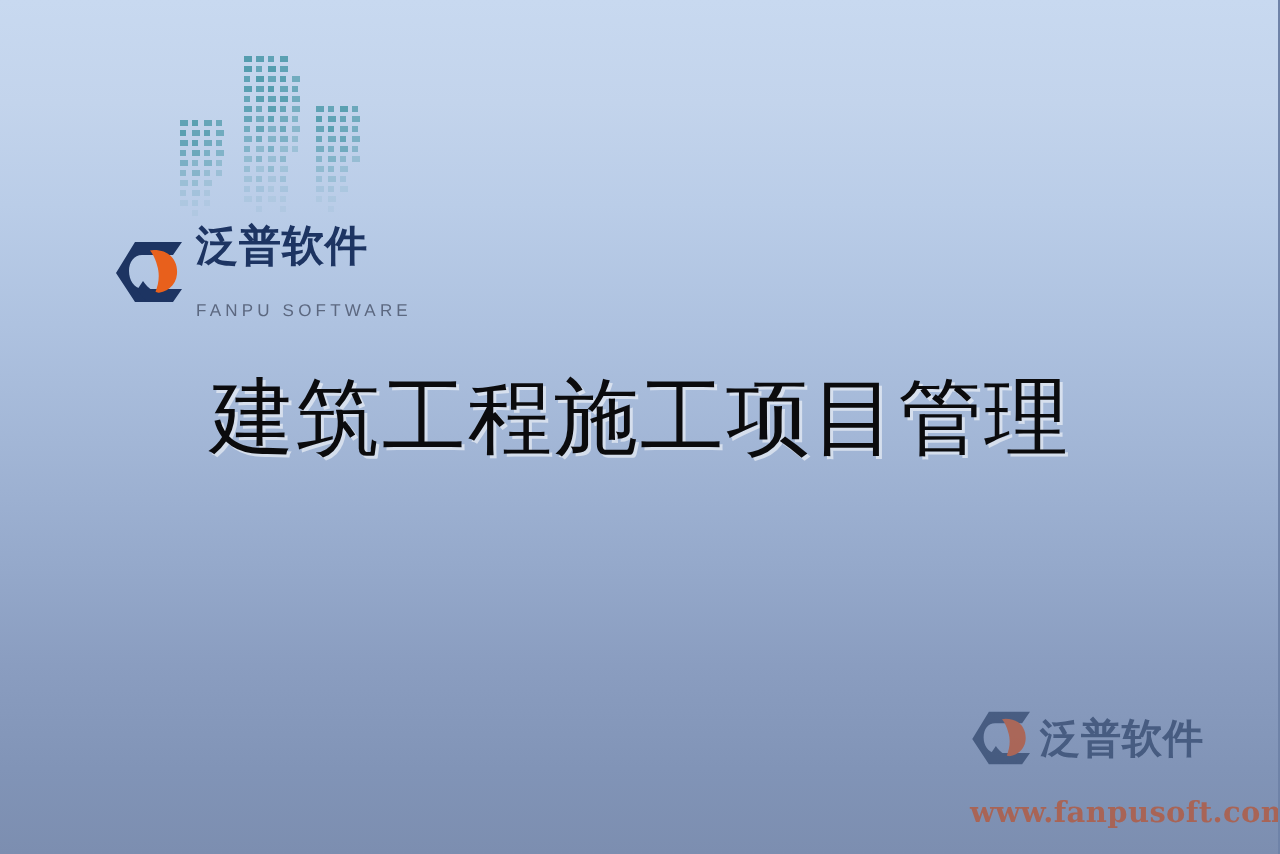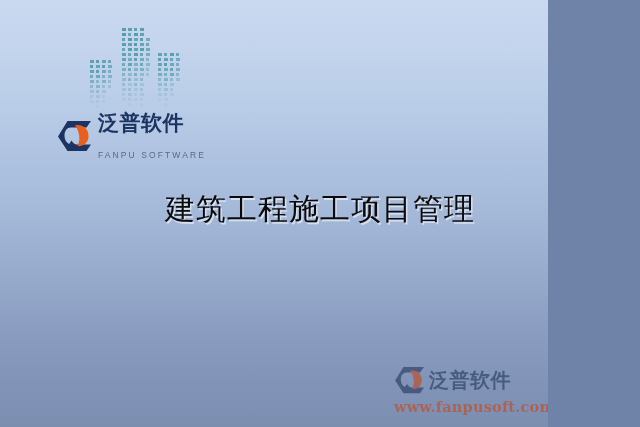--- a/index.html
+++ b/index.html
@@ -3,21 +3,21 @@
 <meta charset="utf-8">
 <title>泛普软件</title>
 <style>
   html, body {
     margin: 0;
     padding: 0;
     background: #6f83a8;
   }
   #banner {
     position: relative;
-    width: 548px;
+    width: 639px;
     height: 427px;
     overflow: hidden;
     font-family: "Liberation Sans", "DejaVu Sans", sans-serif;
     background: linear-gradient(to bottom,
         #c8d9f0 0%,
         #c3d4ec 12%,
         #bacde8 24%,
         #aec2e0 38%,
         #a2b6d6 52%,
         #95a9cb 66%,
@@ -78,21 +78,21 @@
   }
 
   
   #headline {
     position: absolute;
     left: 0;
     top: 182px;
     width: 640px;
     text-align: center;
     font-family: "DejaVu Serif", "Liberation Serif", serif;
-    font-size: 30px;
+    font-size: 42px;
     font-weight: 400;
     line-height: 54px;
     color: #0b0b0d;
     letter-spacing: 1px;
     text-shadow: 1.5px 1.5px 0 rgba(255,255,255,0.55);
     white-space: nowrap;
   }
   #headline .line { display: block; }
 
   
@@ -127,21 +127,21 @@
   }
   #watermark .wm-url {
     font-family: "DejaVu Serif", "Liberation Serif", serif;
     font-size: 14.5px;
     font-weight: 700;
     line-height: 17px;
     color: #c24a1e;
     letter-spacing: 0.2px;
     text-align: right;
     white-space: nowrap;
-    margin-top: 3px;
+    margin-top: 14px;
   }
 </style>
 </head>
 <body>
 
 <div id="banner">
 
   <div id="skyline">
     <svg viewBox="0 0 112 90" xmlns="http://www.w3.org/2000/svg" aria-hidden="true">
       <g fill="#4f9aab">

